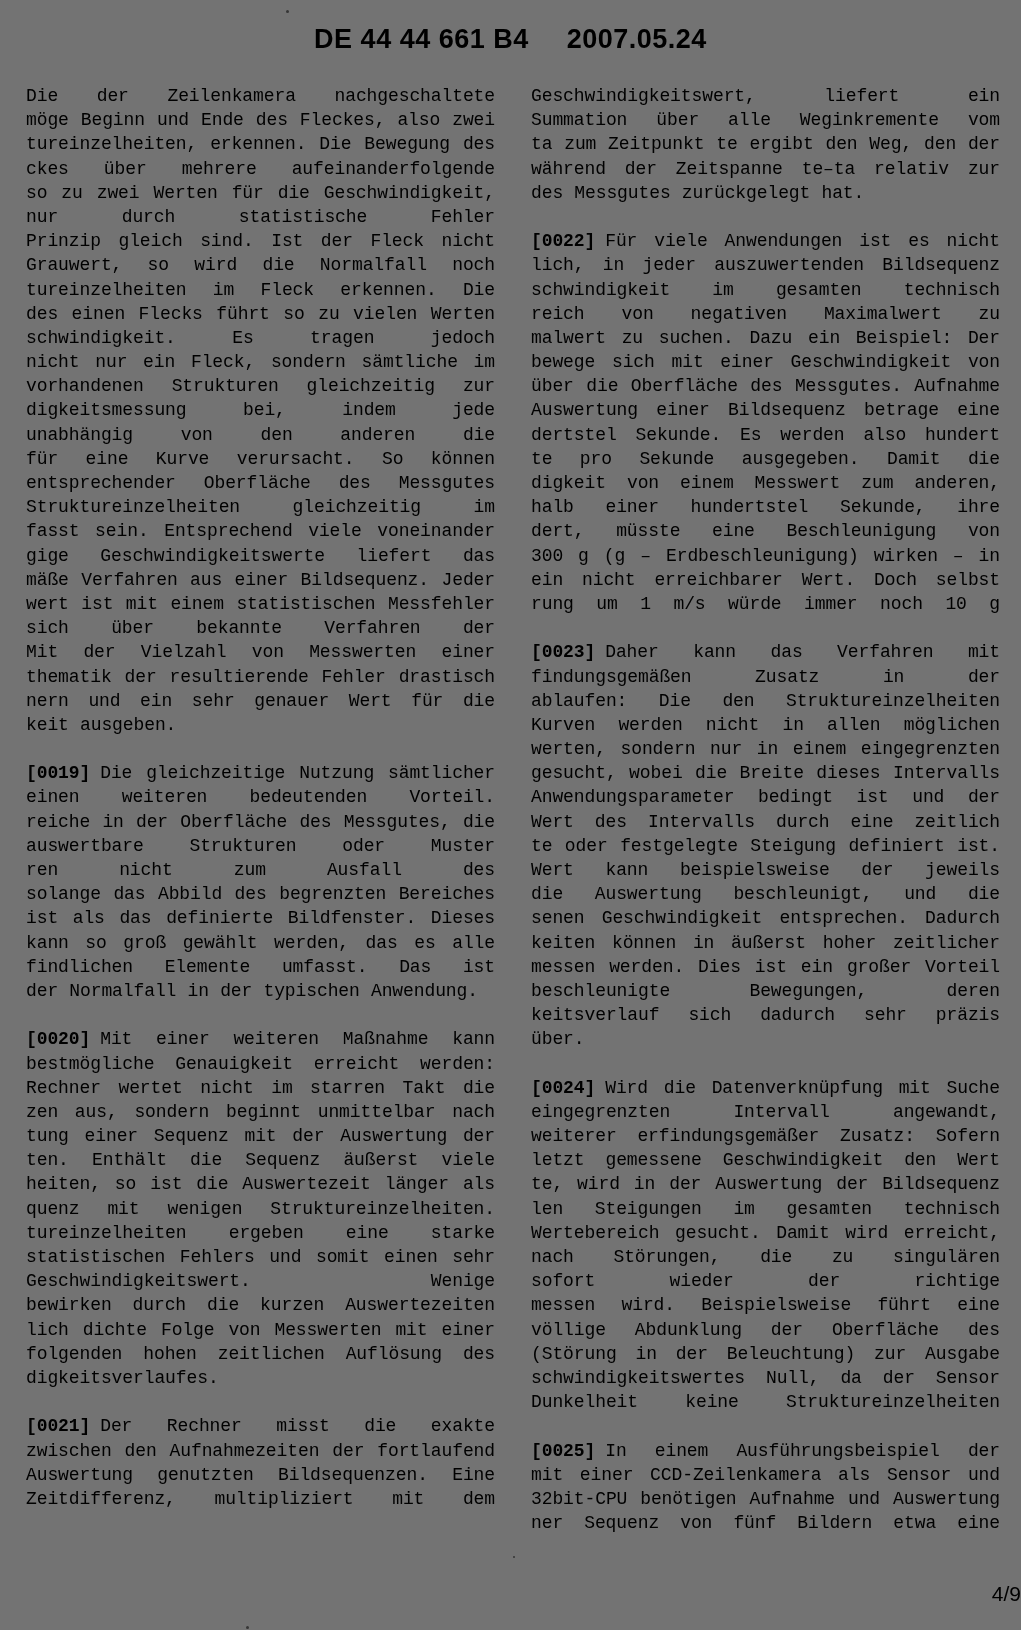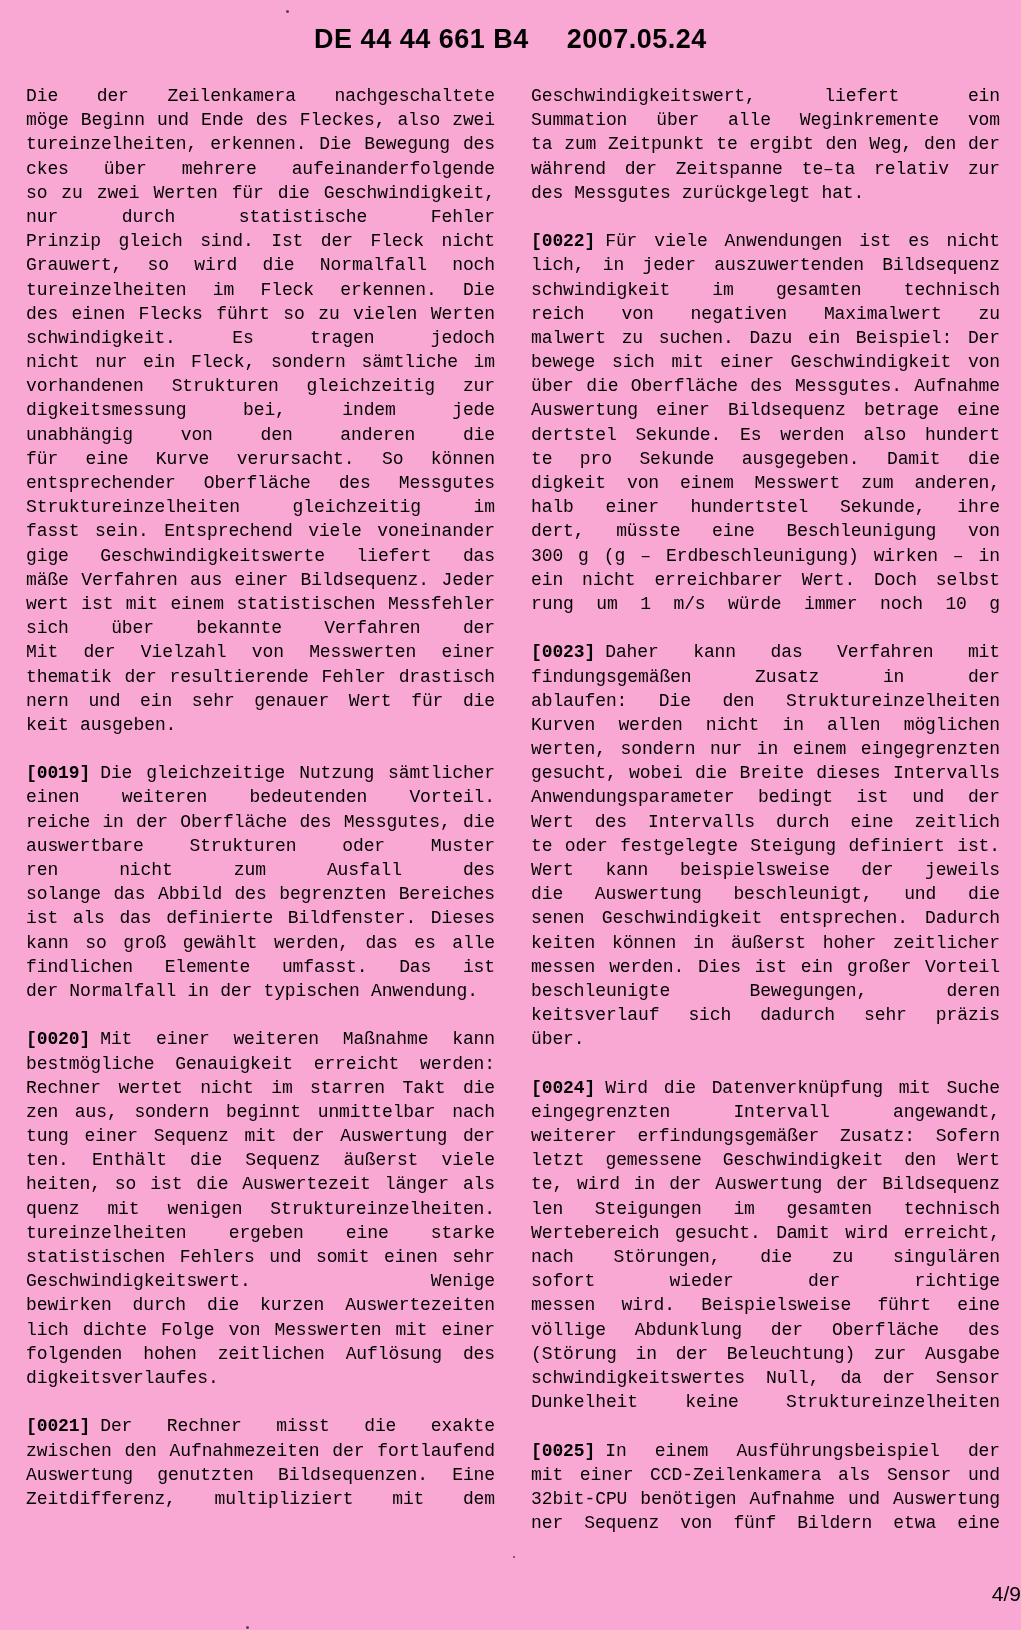--- a/index.html
+++ b/index.html
@@ -1,20 +1,20 @@
 <!DOCTYPE html>
 <html><head>
 <meta charset="utf-8">
 <style>
   html, body { margin: 0; padding: 0; background: #e8e8e8; }
   .page {
     position: relative;
     width: 1021px;
     height: 1630px;
-    background: #f9a8d4;
+    background: #737373;
     font-family: "Liberation Sans", sans-serif;
     color: #000;
     overflow: hidden;
     margin: 0 auto;
   }
   .header {
     position: absolute;
     top: 24px;
     left: 0;
     width: 100%;

